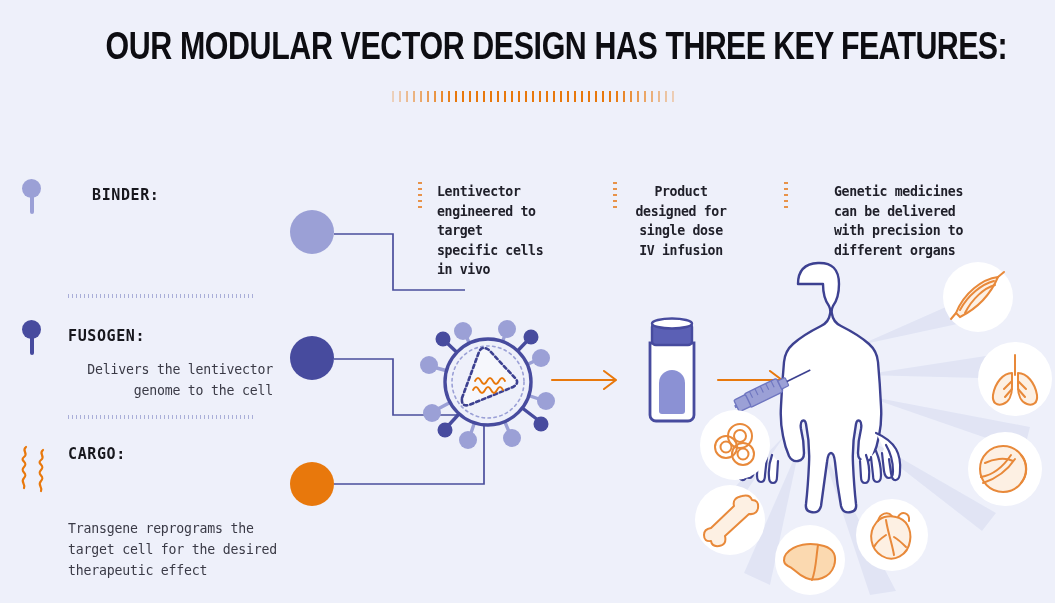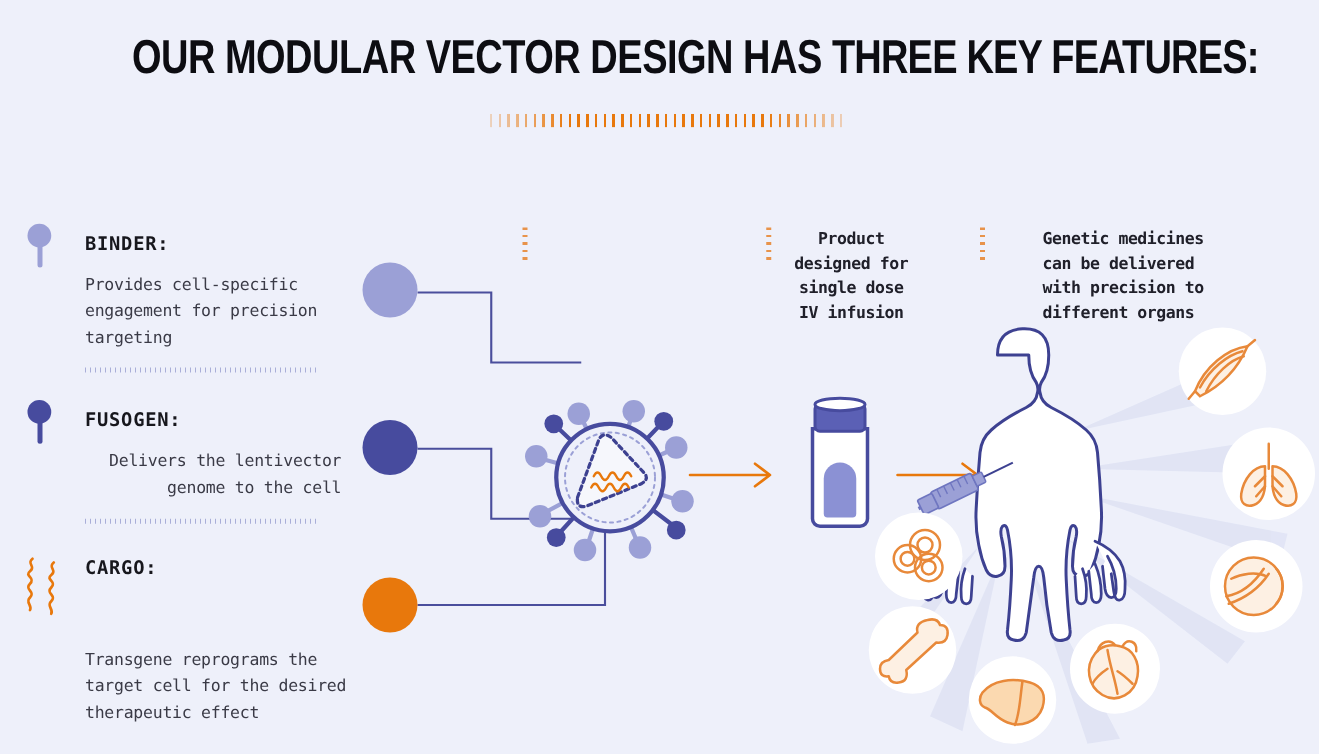--- a/index.html
+++ b/index.html
@@ -78,42 +78,42 @@
 
   <div class="title">
     <span>OUR MODULAR VECTOR DESIGN HAS </span><span class="strong">THREE KEY FEATURES:</span>
   </div>
   <div class="hdash" style="left:392px;top:91px;width:284px;"></div>
 
   <div class="pin" style="left:22px;top:179px;">
     <div class="stem" style="background:#9ba0d6;"></div>
     <div class="head" style="background:#9ba0d6;"></div>
   </div>
-  <div class="feat-h" style="top:186px;">BINDER:</div>
-  <div class="feat-b" style="top:218px;">Provides cell-specific engagement for precision targeting</div>
+  <div class="feat-h" style="top:186px;margin-left:24px;">BINDER:</div>
   <div class="sep" style="top:294px;"></div>
 
   <div class="pin" style="left:22px;top:320px;">
     <div class="stem" style="background:#474b9e;"></div>
     <div class="head" style="background:#474b9e;"></div>
   </div>
   <div class="feat-h" style="top:327px;">FUSOGEN:</div>
   <div class="feat-b" style="top:359px;text-align:right;">Delivers the lentivector genome to the cell</div>
   <div class="sep" style="top:415px;"></div>
 
   <div class="abs" style="left:12px;top:443px;">
     <svg width="52" height="52" viewBox="0 0 52 52">
       <path d="M14 4 C9 8,17 10,12 14 C7 18,17 19,12 24 C7 29,17 30,12 35 C8 39,14 41,12 45" fill="none" stroke="#e8780c" stroke-width="2.2" stroke-linecap="round"></path>
       <path d="M31 7 C26 11,34 13,29 17 C24 21,34 22,29 27 C24 32,34 33,29 38 C25 42,31 44,29 48" fill="none" stroke="#e8780c" stroke-width="2.2" stroke-linecap="round"></path>
     </svg>
   </div>
   <div class="feat-h" style="top:445px;">CARGO:</div>
   <div class="feat-b" style="top:477px;width:210px;margin-top:41px;">Transgene reprograms the target cell for the desired therapeutic effect</div>
 
   <div class="vdash" style="left:418px;top:182px;"></div>
+  <div class="callout" style="left:437px;top:182px;width:108px;">Lentivector engineered to target specific cells in vivo</div>
 
   <div class="vdash" style="left:613px;top:182px;"></div>
   <div class="callout" style="left:631px;top:182px;width:100px;text-align:center;">Product designed for single dose IV infusion</div>
 
   <div class="vdash" style="left:784px;top:182px;"></div>
   <div class="callout" style="left:834px;top:182px;width:140px;">Genetic medicines can be delivered with precision to different organs</div>
 
   <svg class="abs" style="left:0;top:0;" width="1055" height="603">
 
     <path d="M334 234 H 393 V 290 H 465" fill="none" stroke="#4a4e9c" stroke-width="1.7"></path>

